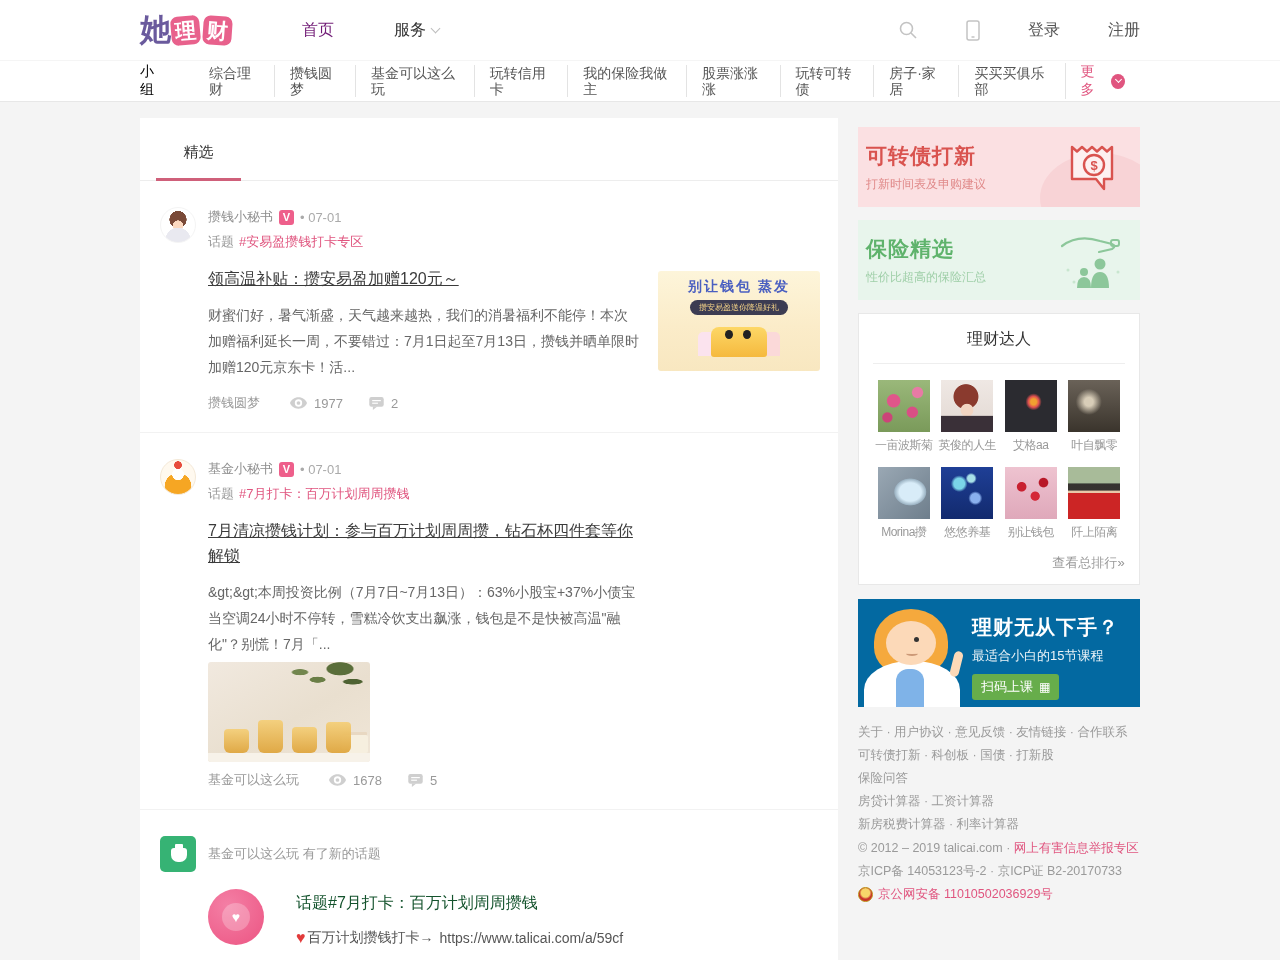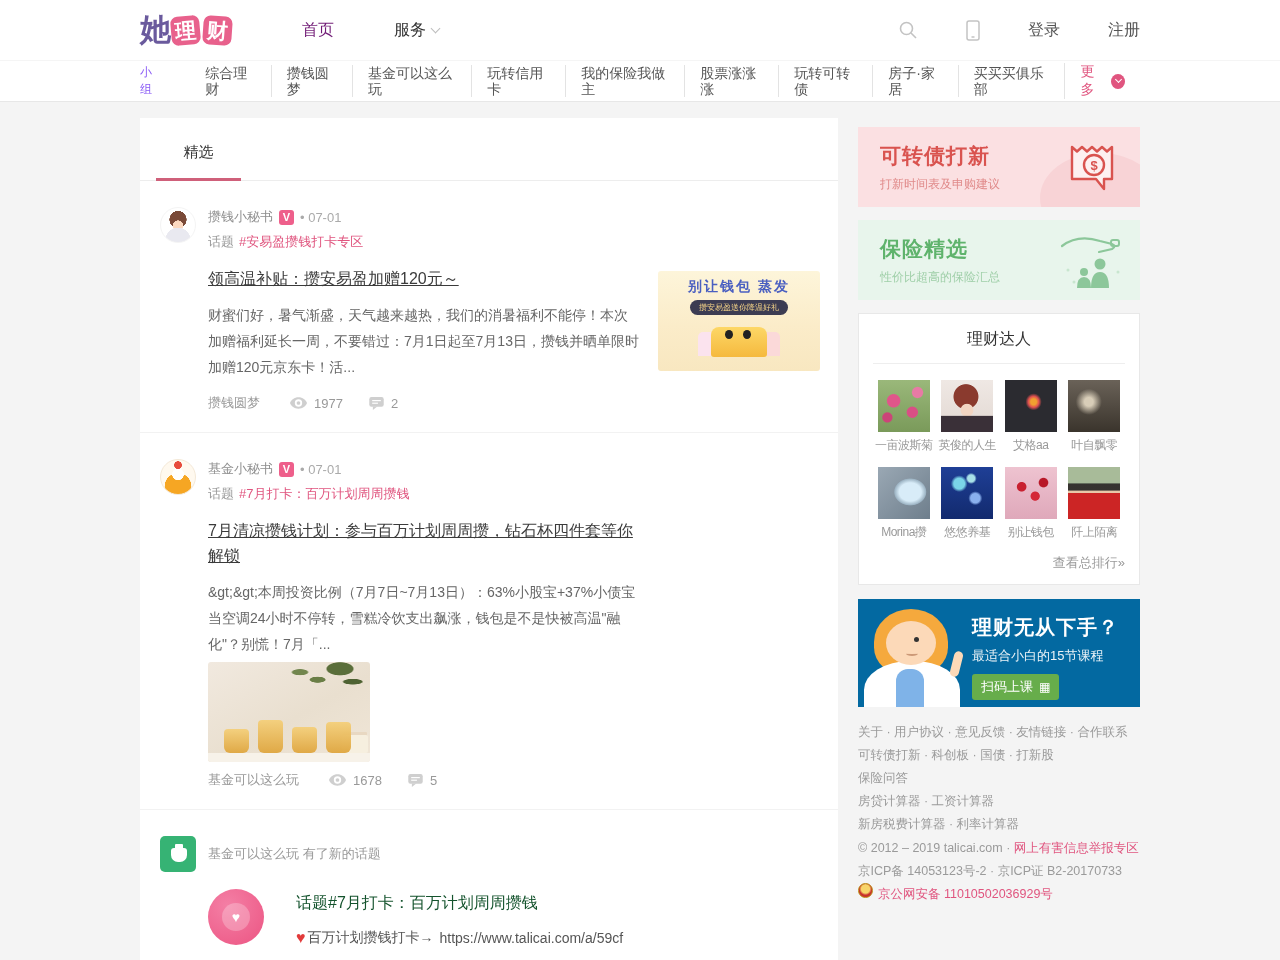--- a/index.html
+++ b/index.html
@@ -27,21 +27,21 @@
   .caret { display:inline-block; width:7px; height:7px; border-right:1.5px solid #bdbdbd; border-bottom:1.5px solid #bdbdbd;
     transform:rotate(45deg); margin-left:6px; margin-top:-4px; }
   .topbar-right { margin-left:auto; display:flex; font-size:16px; color:#555; }
   .topbar-right > * { margin-left:48px; cursor:pointer; }
   .icon-btn { display:inline-flex; align-items:center; }
   .topbar-right a { color:#555; text-decoration:none; }
 
   
   .subnav { background:#fff; border-top:1px solid #f5f5f5; border-bottom:1px solid #e7e7e7; }
   .subnav-inner { display:flex; align-items:center; height:40px; }
-  .group-label { font-size:12px; color:#8b5cf6; margin-right:28px; cursor:pointer; }
+  .group-label { font-size:14px; color:#000000; margin-right:28px; cursor:pointer; }
   .subnav-links { display:flex; align-items:center; }
   .subnav-links a { font-size:14px; color:#555; padding:0 15px; cursor:pointer; text-decoration:none; line-height:16px; }
   .subnav-links a + a { border-left:1px solid #e3e3e3; }
   .more { color:#e0557f !important; display:flex; align-items:center; border-left:1px solid #e3e3e3; padding:0 15px; font-size:14px; cursor:pointer; text-decoration:none; }
   .more-circle { width:15px; height:15px; border-radius:50%; background:#e0557f; display:inline-flex;
     align-items:center; justify-content:center; margin-left:5px; }
   .more-circle i { width:5px; height:5px; border-right:1.5px solid #fff; border-bottom:1.5px solid #fff;
     transform:rotate(45deg); margin-top:-3px; }
 
   
@@ -132,21 +132,21 @@
   .heart-glyph { color:#e23b3b; font-size:16px; margin-right:2px; }
   .p3-link-url { color:#555; margin-left:6px; text-decoration:none; cursor:pointer; }
 
   
   .sb-banner { height:80px; margin-bottom:13px; display:flex; align-items:center; position:relative;
     overflow:hidden; cursor:pointer; }
   .sb-bond { background:#fbe0e2; }
   .sb-bond::after { content:""; position:absolute; right:-20px; bottom:-36px; width:120px; height:90px;
     border-radius:50%; background:#f8d3d6; }
   .sb-ins { background:#e8f5ec; }
-  .sb-text { padding-left:22px; position:relative; z-index:2; }
+  .sb-text { padding-left:8px; position:relative; z-index:2; }
   .sb-title { font-size:21px; font-weight:bold; letter-spacing:1px; }
   .sb-sub { font-size:12px; margin-top:6px; }
   .sb-bond .sb-title { color:#d9534f; }
   .sb-bond .sb-sub { color:#e08a8a; }
   .sb-ins .sb-title { color:#5fb36c; }
   .sb-ins .sb-sub { color:#9fcfa8; }
   .sb-icon { position:absolute; right:14px; top:10px; z-index:2; }
 
   .experts { background:#fff; border:1px solid #e8e8e8; padding:15px 14px 12px; margin-bottom:14px; }
   .experts-title { text-align:center; font-size:16px; color:#333; padding-bottom:13px; border-bottom:1px solid #eee; }
@@ -180,21 +180,21 @@
     radial-gradient(circle at 58% 22%, #a8e0e8 0 7%, transparent 11%),
     linear-gradient(#1f3f96,#122a6e); }
   .e7 { background:
     radial-gradient(circle at 32% 38%, #c82030 0 9%, transparent 11%),
     radial-gradient(circle at 58% 56%, #d42838 0 10%, transparent 12%),
     radial-gradient(circle at 74% 30%, #b81828 0 8%, transparent 10%),
     linear-gradient(#eec3d0,#dfa8ba); }
   .e8 { background:
     linear-gradient(transparent 0 30%, rgba(34,34,34,.9) 33% 44%, transparent 47%),
     linear-gradient(#a8bb99 0 32%, #e8c8a8 32% 50%, #cc2525 50% 100%); }
-  .experts-more { text-align:right; font-size:13px; color:#999; margin-top:13px; cursor:pointer; }
+  .experts-more { text-align:right; font-size:13px; color:#999; margin-top:13px; cursor:pointer;font-family:Liberation Mono, monospace; }
 
   .course-banner { height:108px; background:#0369a1; position:relative; overflow:hidden; margin-bottom:12px; cursor:pointer; }
   .cb-hair { position:absolute; left:16px; top:10px; width:74px; height:66px; background:#f5a93d;
     border-radius:50% 50% 42% 42%; }
   .cb-face { position:absolute; left:28px; top:22px; width:50px; height:44px; background:#fcd9b8; border-radius:50%; }
   .cb-eye { position:absolute; left:56px; top:38px; width:5px; height:5px; background:#333; border-radius:50%; }
   .cb-mouth { position:absolute; left:48px; top:52px; width:12px; height:5px; border-bottom:2px solid #c97; border-radius:50%; }
   .cb-coat { position:absolute; left:6px; top:62px; width:96px; height:60px; background:#fff; border-radius:48% 48% 0 0; }
   .cb-shirt { position:absolute; left:38px; top:70px; width:28px; height:40px; background:#7fb3e8; border-radius:12px 12px 0 0; }
   .cb-hand { position:absolute; left:94px; top:52px; width:9px; height:26px; background:#fcd9b8;
@@ -203,21 +203,21 @@
   .cb-title { color:#fff; font-size:20px; font-weight:bold; letter-spacing:1px; }
   .cb-sub { color:rgba(255,255,255,.92); font-size:13px; margin-top:6px; }
   .cb-btn { display:inline-flex; align-items:center; background:#67ad4b; color:#fff; font-size:13px;
     padding:4px 9px; border-radius:3px; margin-top:9px; cursor:pointer; }
   .cb-btn .qr { font-size:12px; margin-left:6px; }
 
   .sb-footer { font-size:12.5px; color:#9a9a9a; line-height:23px; padding-top:2px; }
   .sb-footer a { color:#9a9a9a; text-decoration:none; cursor:pointer; }
   .sb-footer .pink { color:#e0557f; }
   .copyright-line { margin-top:1px; }
-  .police-line { display:flex; align-items:flex-start; }
+  .police-line { display:flex; align-items:center; }
   .police-badge { width:15px; height:15px; border-radius:50%; margin-right:5px; flex-shrink:0;
     background:radial-gradient(circle at 50% 38%, #f7d56a 0 40%, #c9302c 60%); border:1px solid #b8860b; }
 </style>
 </head>
 <body>
 
 <div>
 
   <header class="topbar">
     <div class="container topbar-inner">

